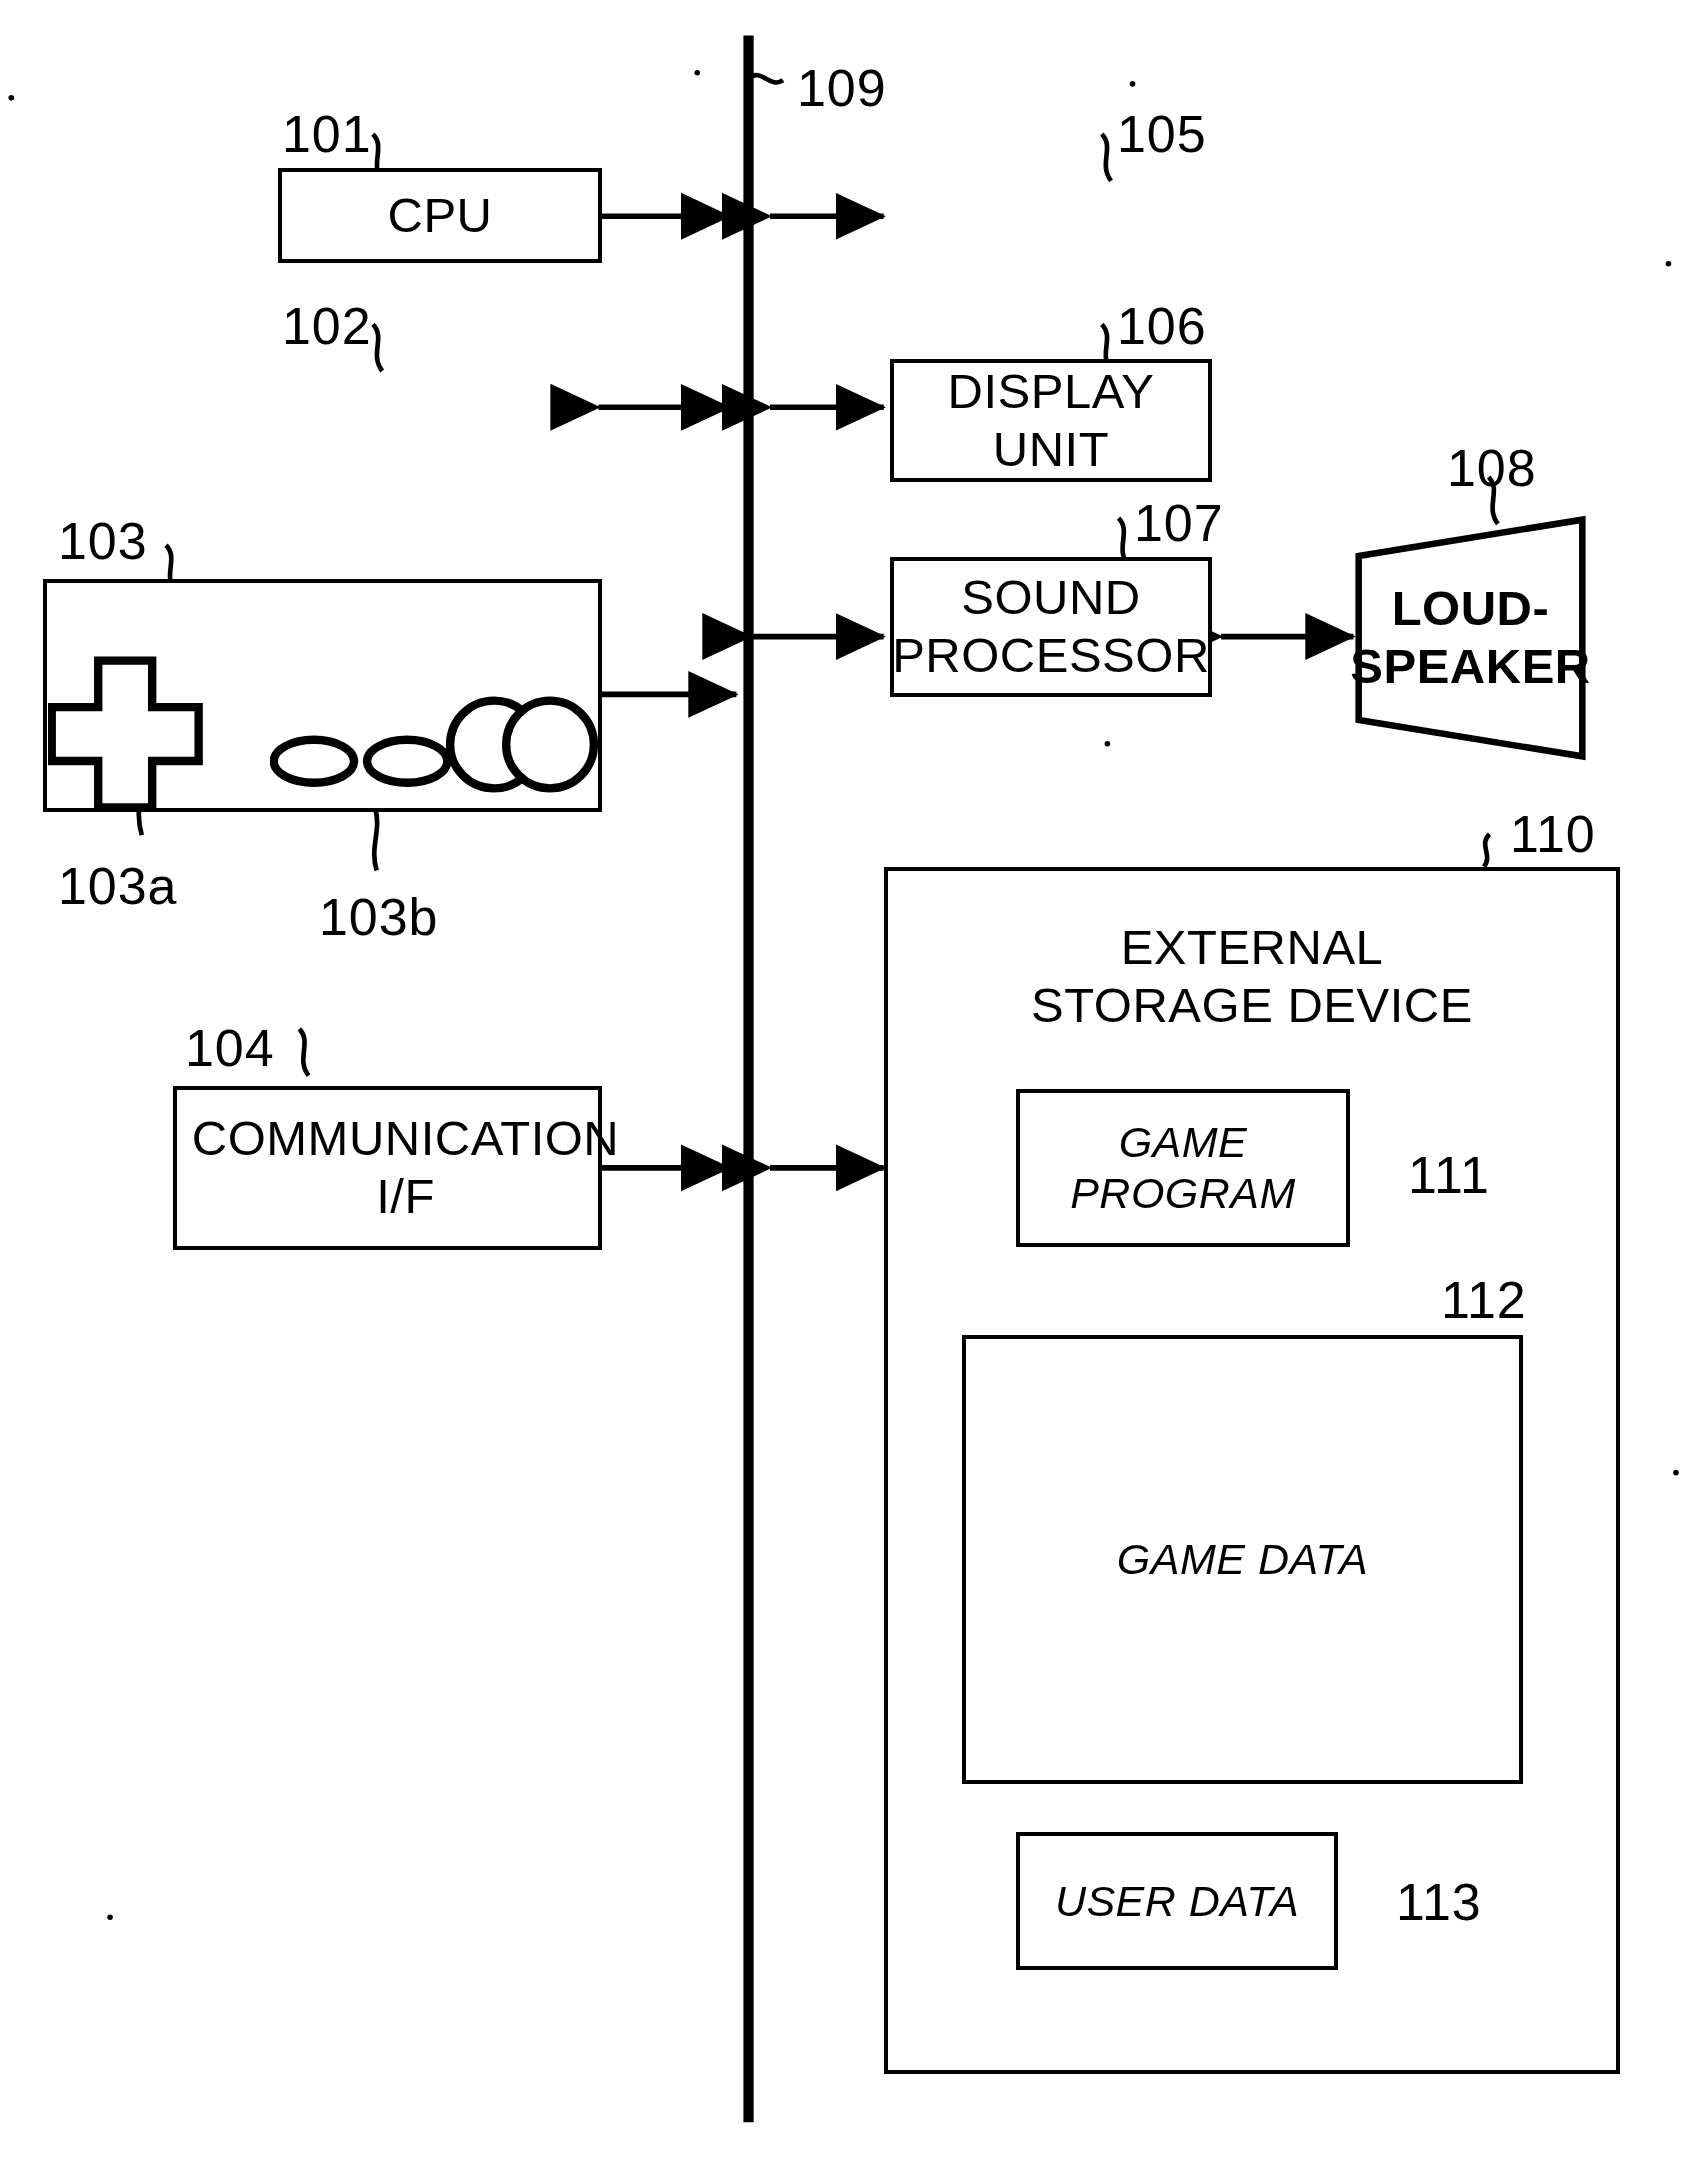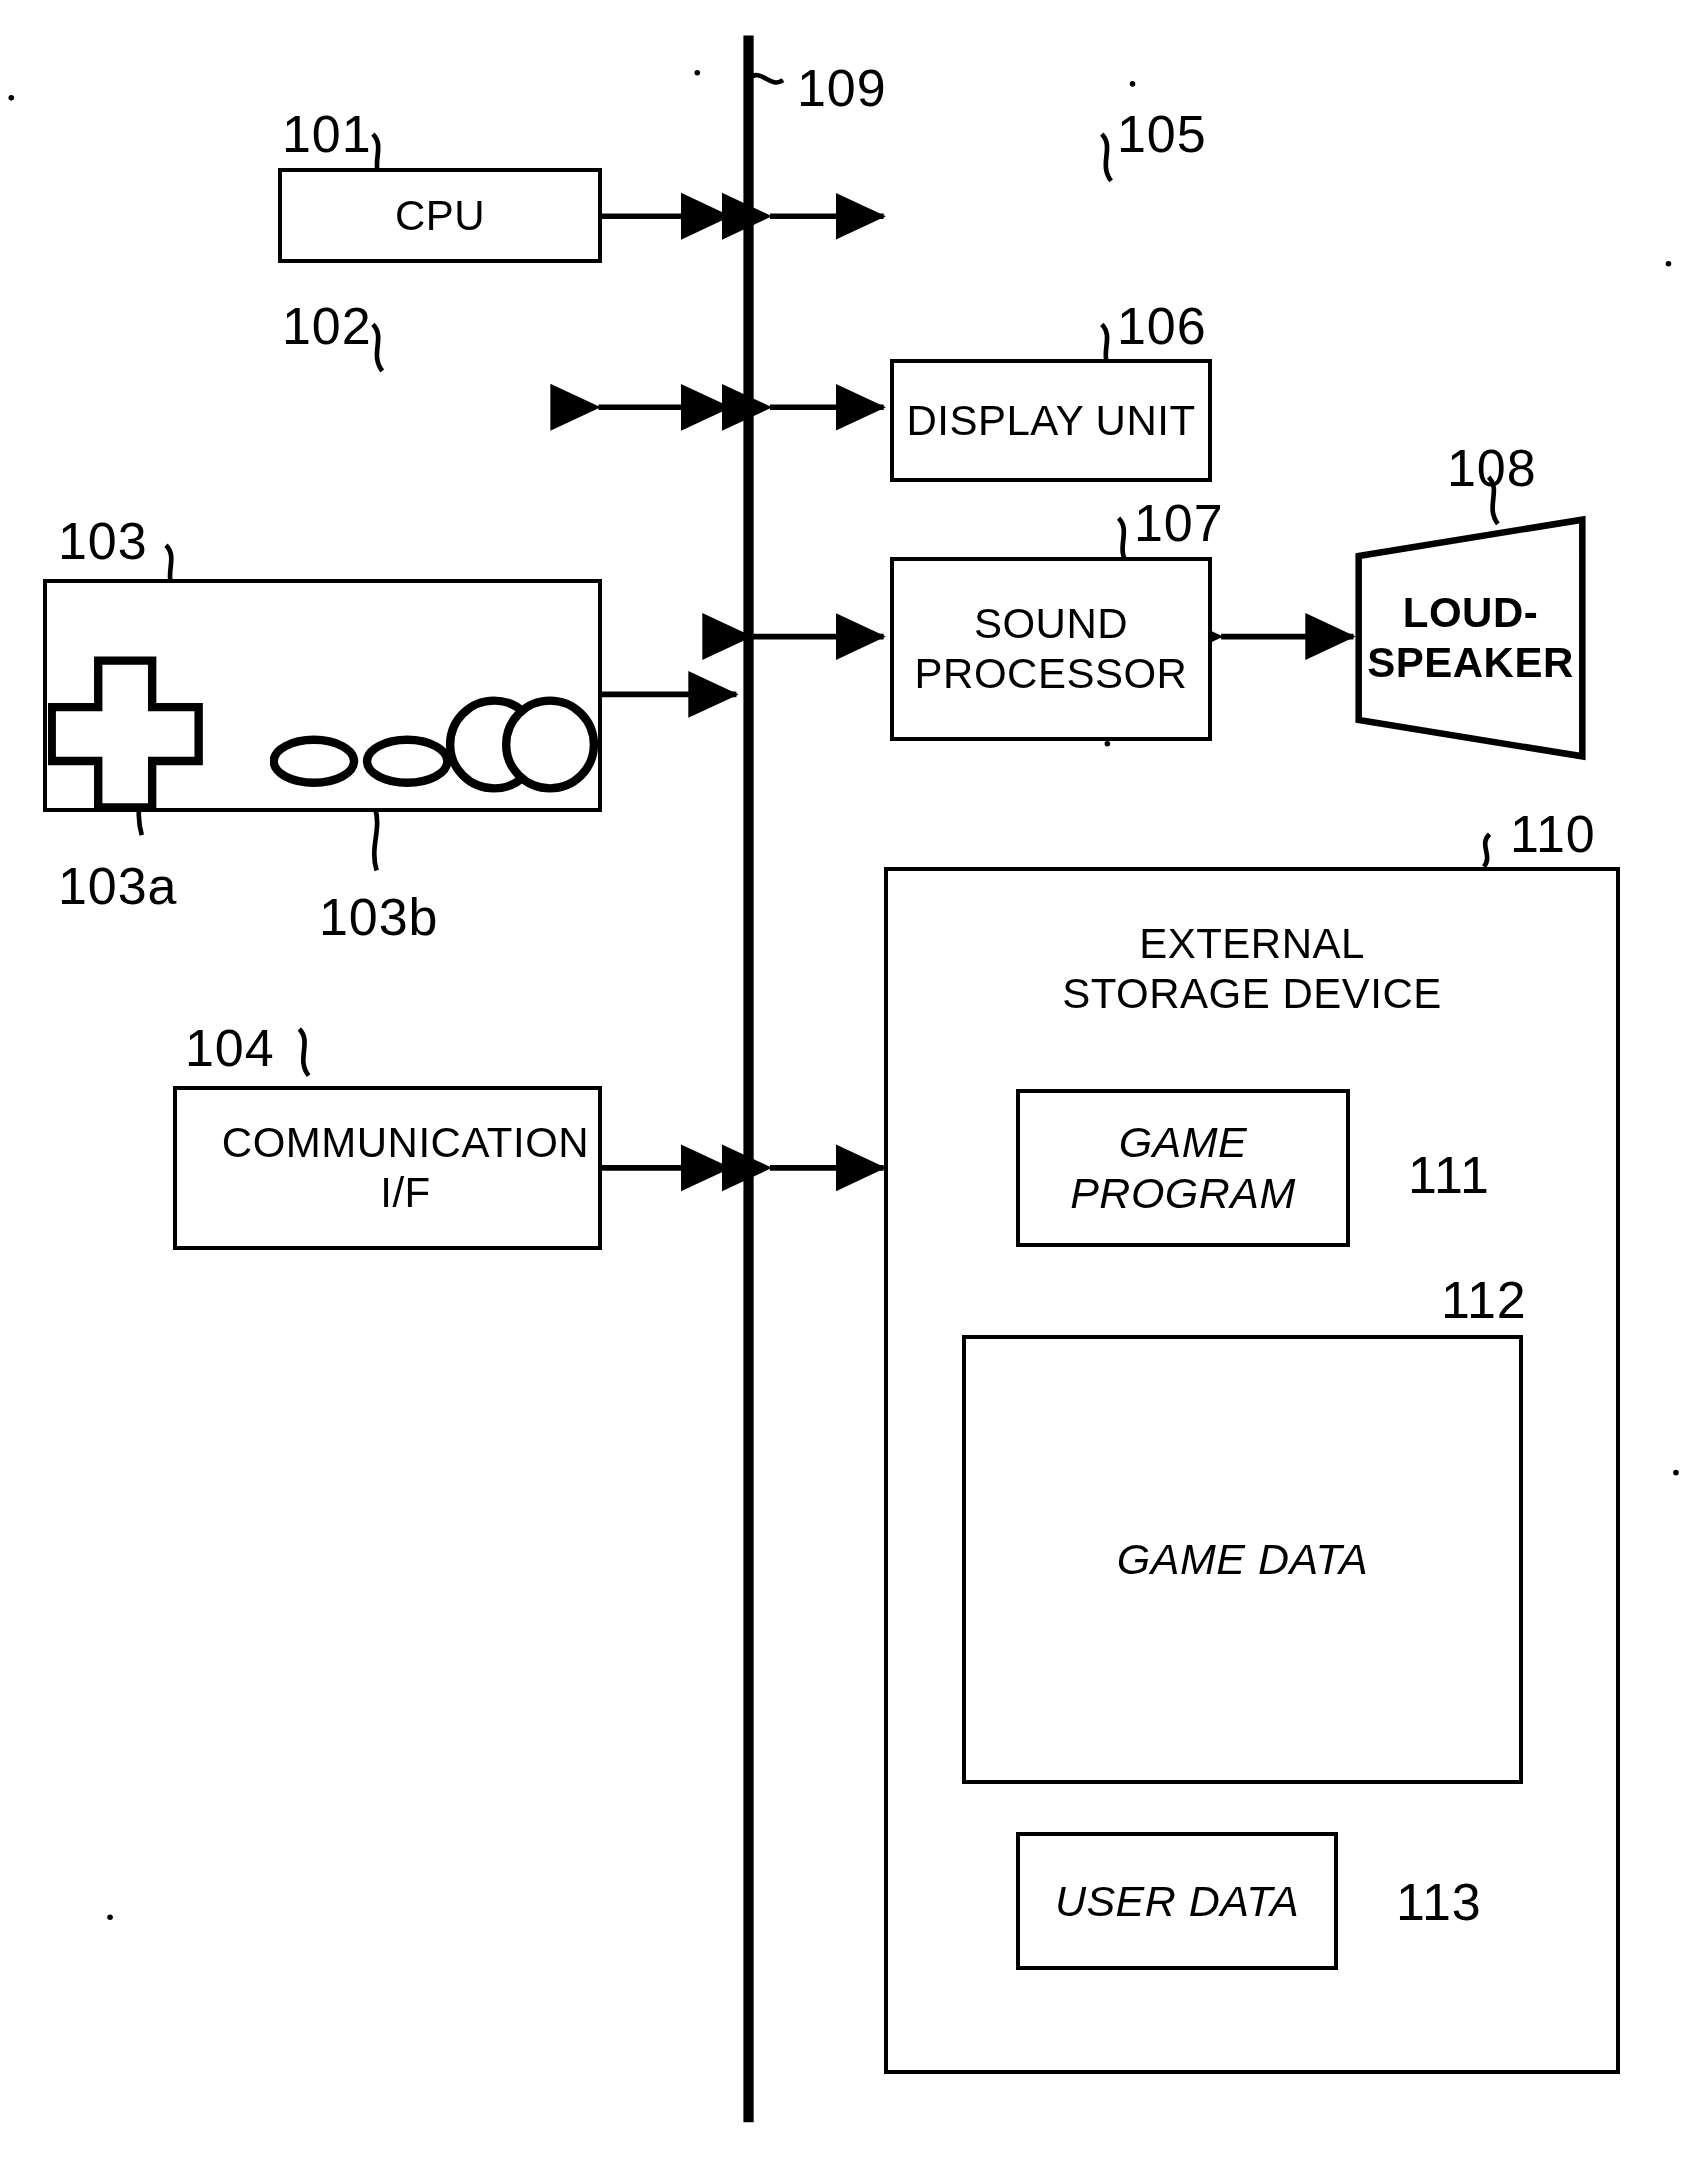--- a/index.html
+++ b/index.html
@@ -37,21 +37,21 @@
     letter-spacing: 0.9px;
     white-space: nowrap;
   }
   svg.overlay {
     position: absolute;
     left: 0; top: 0;
     width: 1690px;
     height: 2181px;
     pointer-events: none;
   }
-  .fs44 { font-size: 42px; }
+  .fs44 { font-size: 49px; }
   .fs42 { font-size: 43px; font-style: italic; }
   .speaker {
     position: absolute;
     display: flex;
     align-items: center;
     justify-content: center;
     text-align: center;
     line-height: 1.18;
   }
   .speaker .lbl {
@@ -160,21 +160,21 @@
 
   <div class="ref" style="left:282px; top:296px;">102</div>
 
   <div class="ref" style="left:1117px; top:104px;">105</div>
 
   <div class="node fs44" style="left:890px; top:359px; width:322px; height:123px;">
     <span class="lbl">DISPLAY UNIT</span>
   </div>
   <div class="ref" style="left:1117px; top:296px;">106</div>
 
-  <div class="node fs44" style="left:890px; top:557px; width:322px; height:184px;">
+  <div class="node fs44" style="left:890px; top:557px; width:322px; height:140px;">
     <span class="lbl">SOUND
 PROCESSOR</span>
   </div>
   <div class="ref" style="left:1134px; top:493px;">107</div>
 
   <div class="speaker fs44" style="left:1354px; top:515px; width:233px; height:246px;">
     <svg width="233" height="246" style="position:absolute;left:0;top:0;" viewBox="0 0 250 264">
       <polygon points="5,44 245,5 245,259 5,220" fill="#fff" stroke="#000" stroke-width="7" stroke-linejoin="miter"></polygon>
     </svg>
     <span class="lbl">LOUD-

